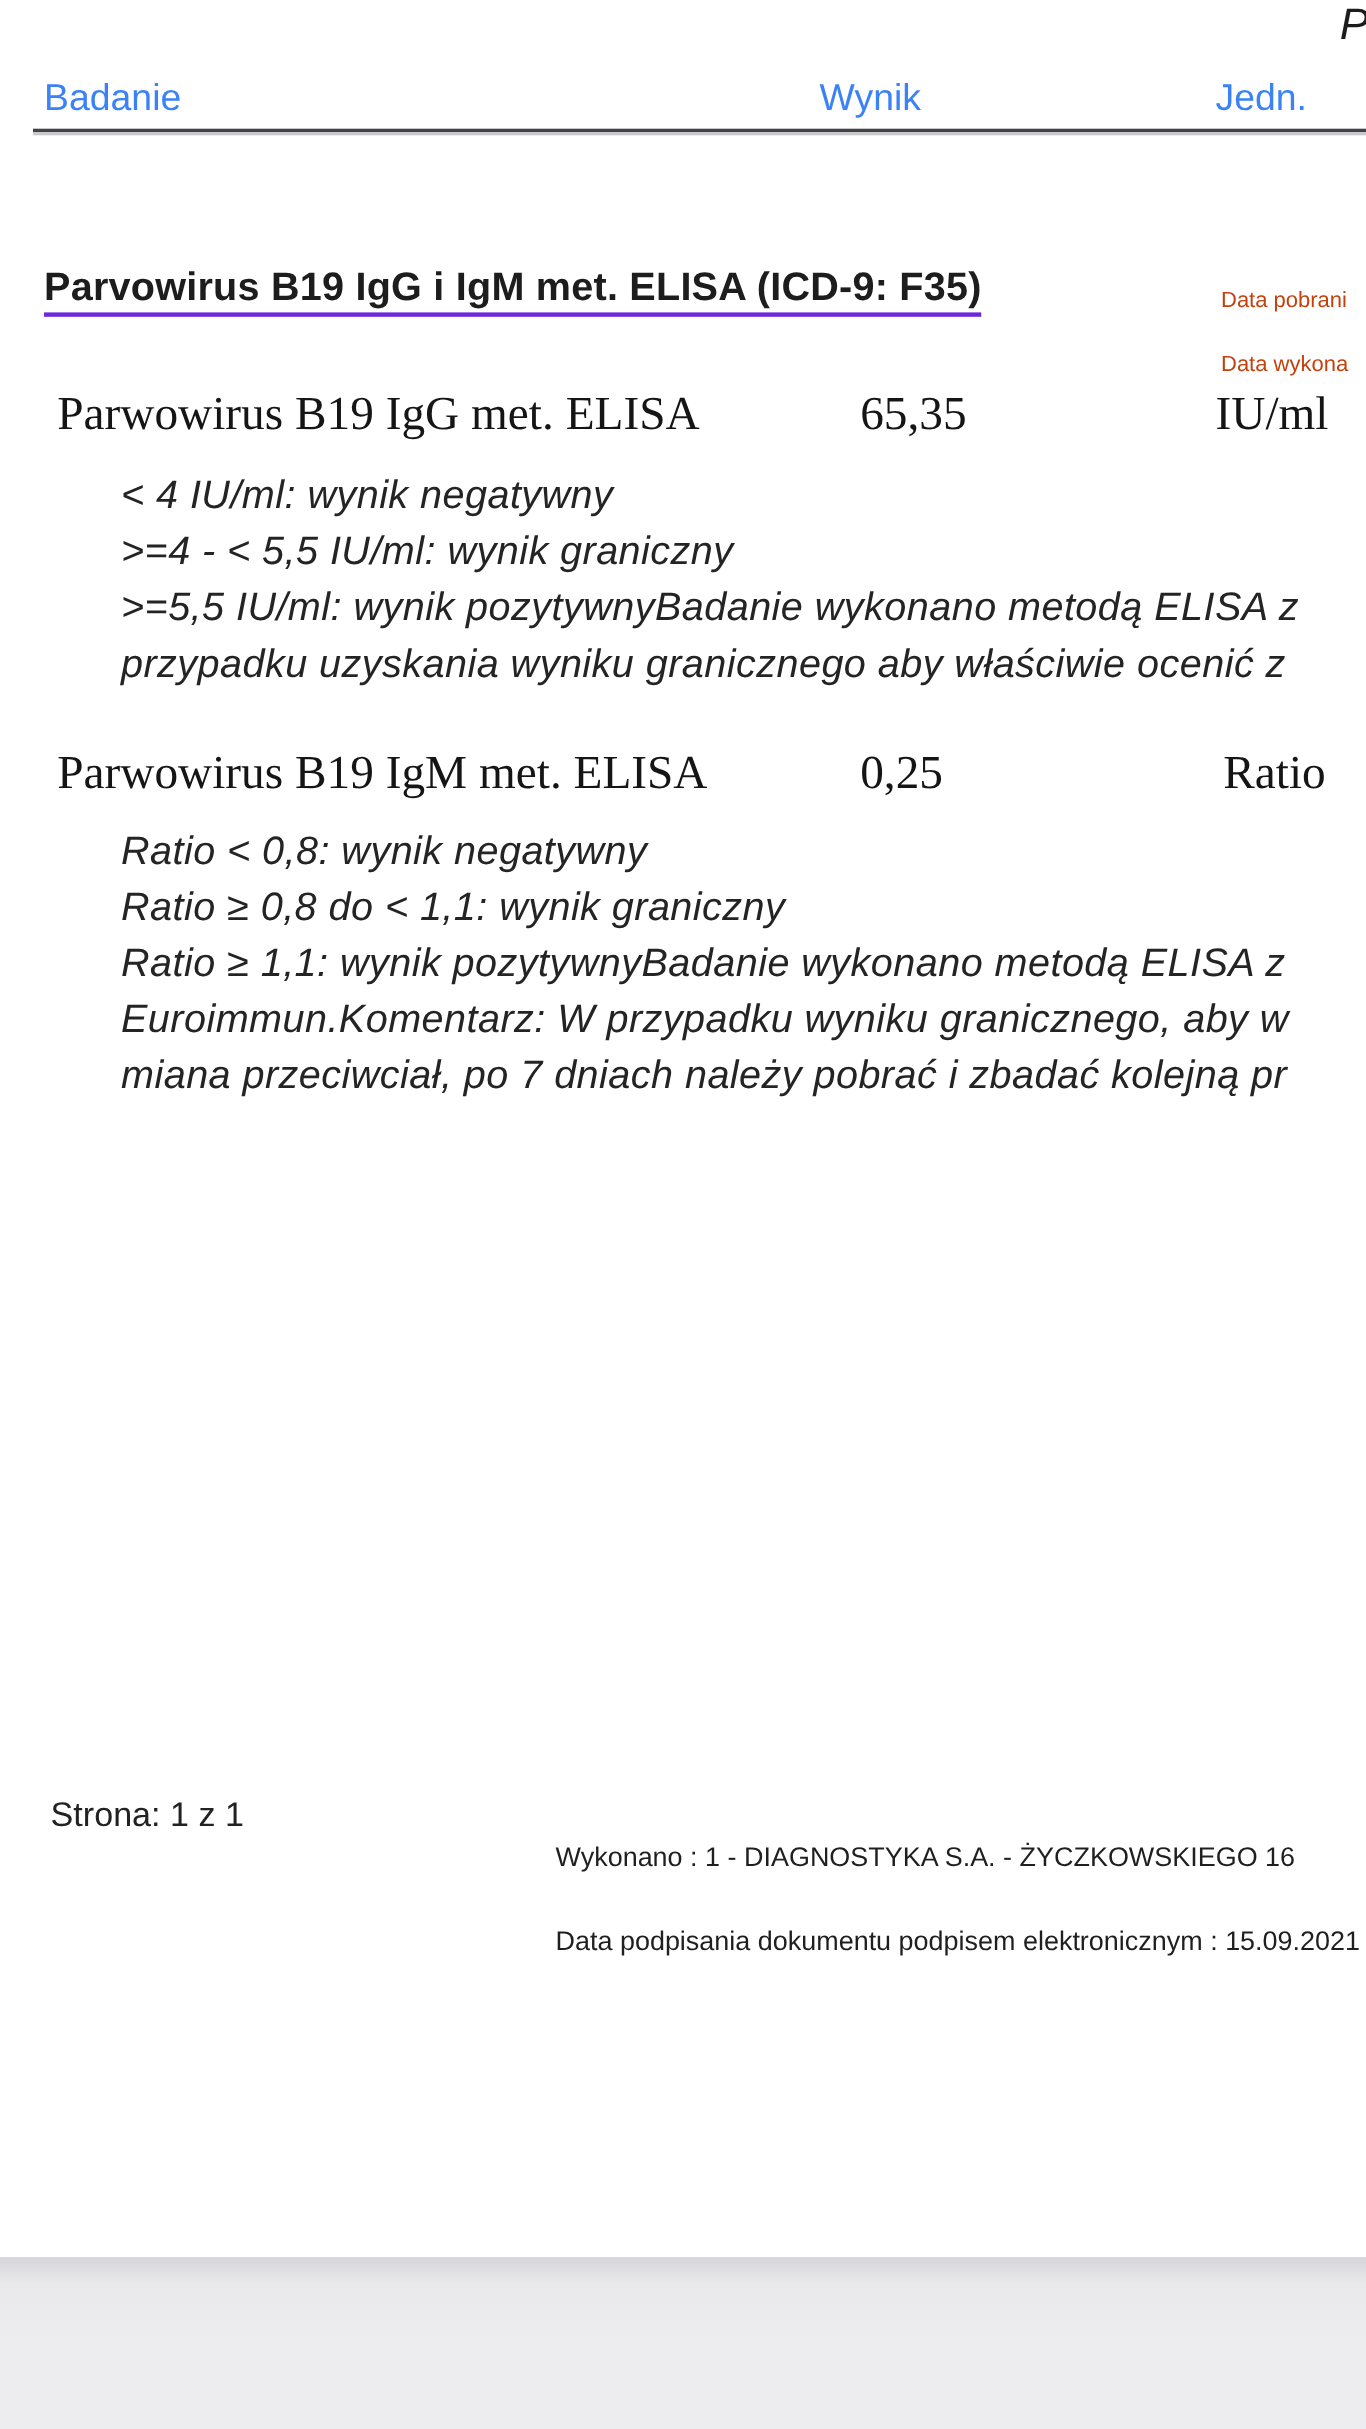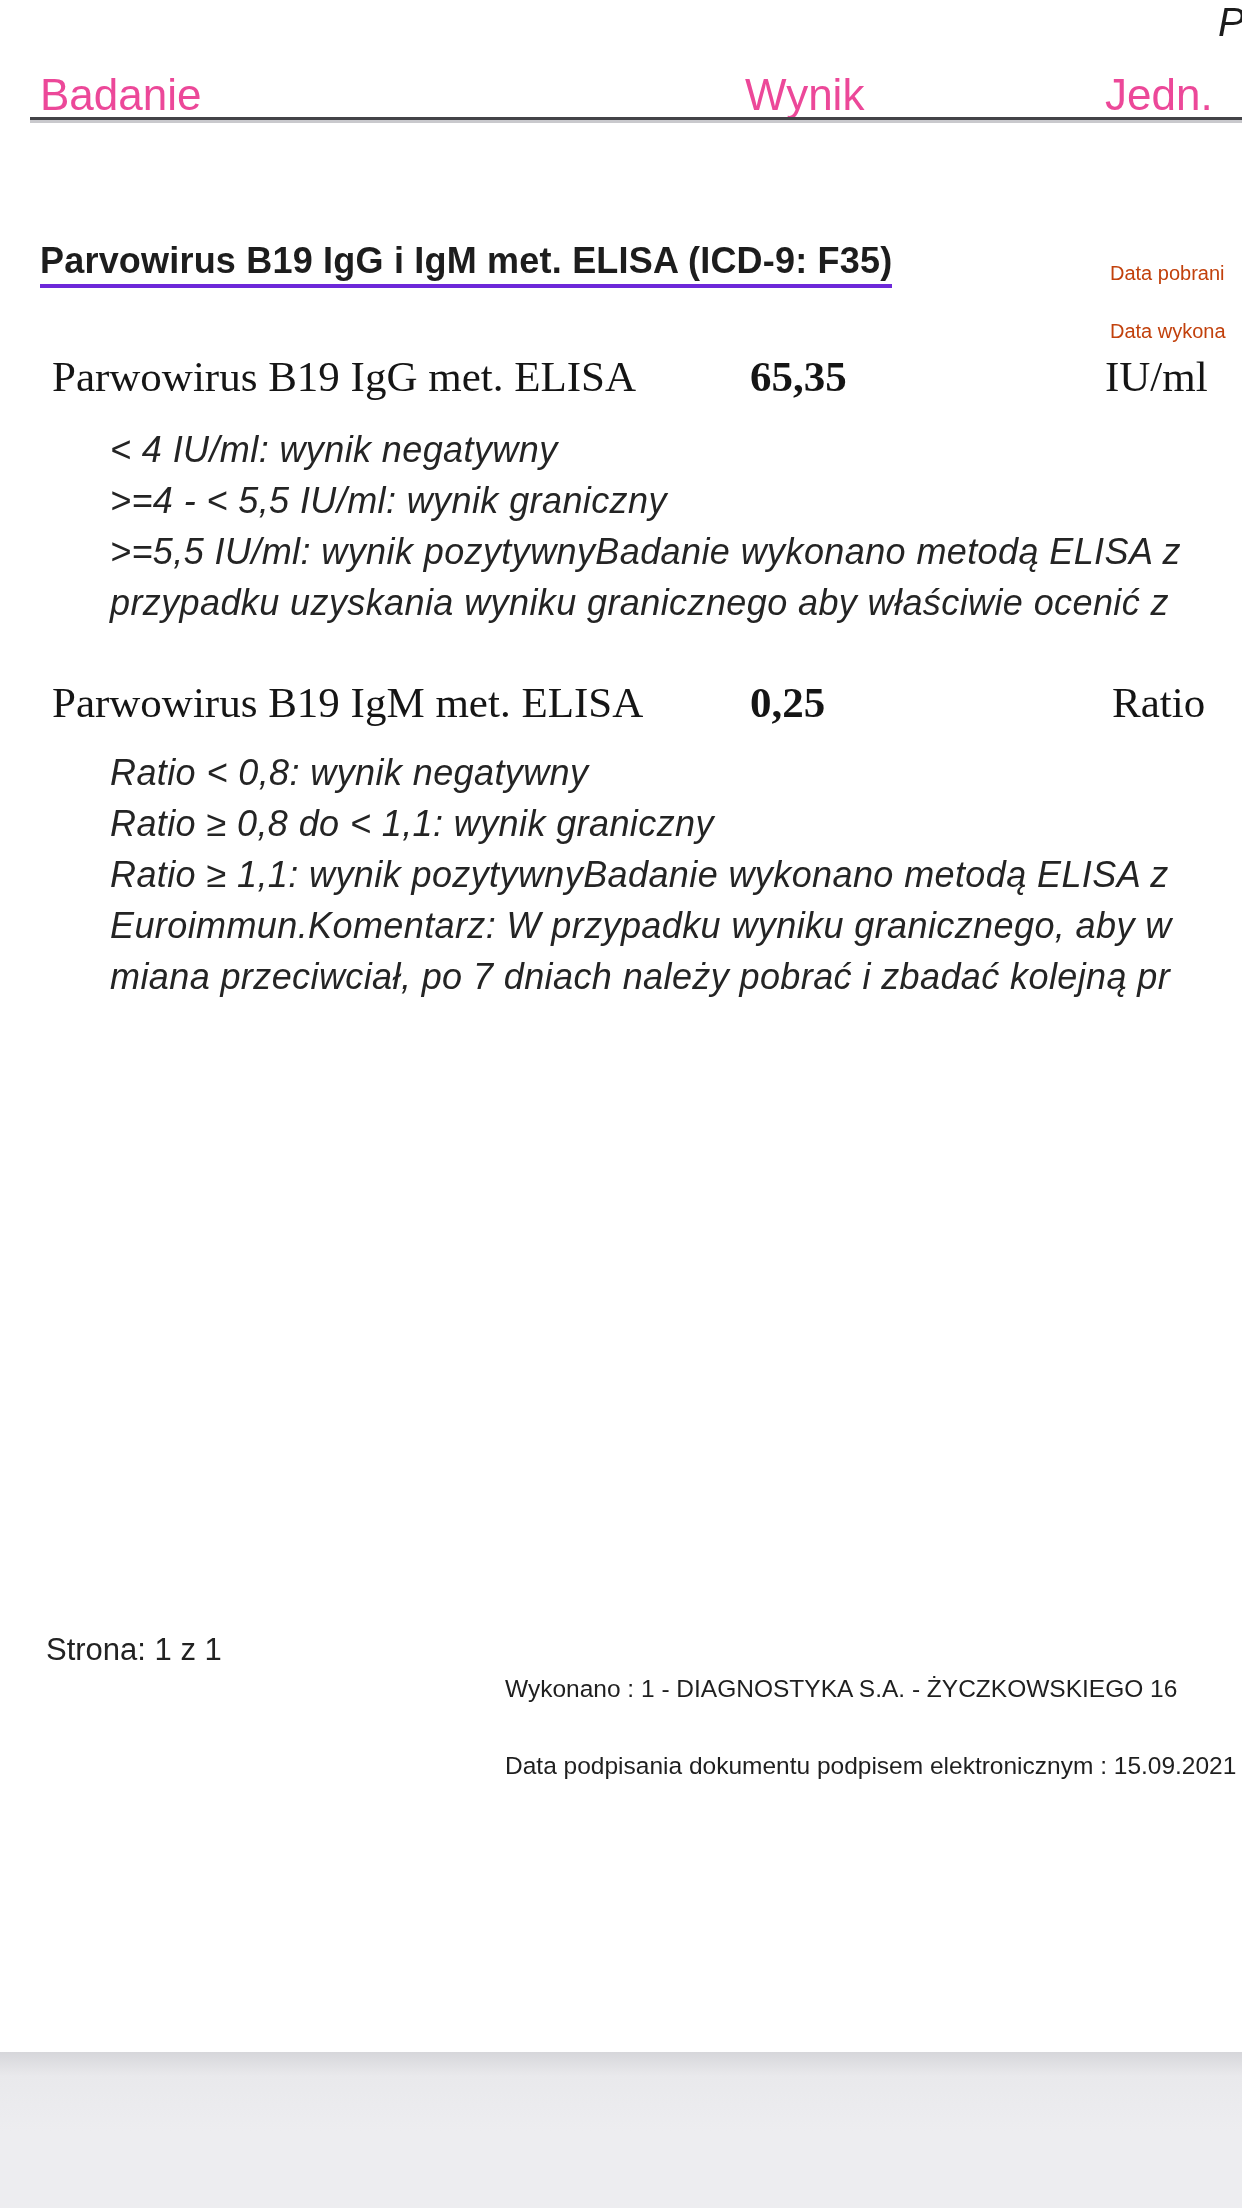--- a/index.html
+++ b/index.html
@@ -35,22 +35,22 @@
   .abs { position: absolute; white-space: nowrap; }
 
   .partial-letter {
     left: 1218px; top: 0px;
     font-size: 40px;
     font-style: italic;
     color: #1c1c1c;
   }
   .col-head {
     top: 70px;
-    font-size: 44px;
-    color: #ec4899;
+    font-size: 34px;
+    color: #3b82f6;
   }
   .rule-dark {
     left: 30px; top: 117px;
     width: 1212px; height: 3px;
     background: #434347;
   }
   .rule-light {
     left: 30px; top: 120px;
     width: 1212px; height: 3px;
     background: #c9c9cd;
@@ -67,21 +67,21 @@
   .meta-label {
     left: 1110px;
     font-size: 20px;
     color: #c2410c;
   }
   .serif-row {
     font-family: "Liberation Serif", serif;
     font-size: 43px;
     color: #151515;
   }
-  .serif-value { font-weight: bold; }
+  .serif-value { font-weight: normal; margin-left: 32px; }
   .notes {
     left: 110px;
     font-size: 36px;
     font-style: italic;
     letter-spacing: 0.4px;
     line-height: 51px;
     color: #242424;
   }
   .notes div { white-space: nowrap; }
   .page-number {

